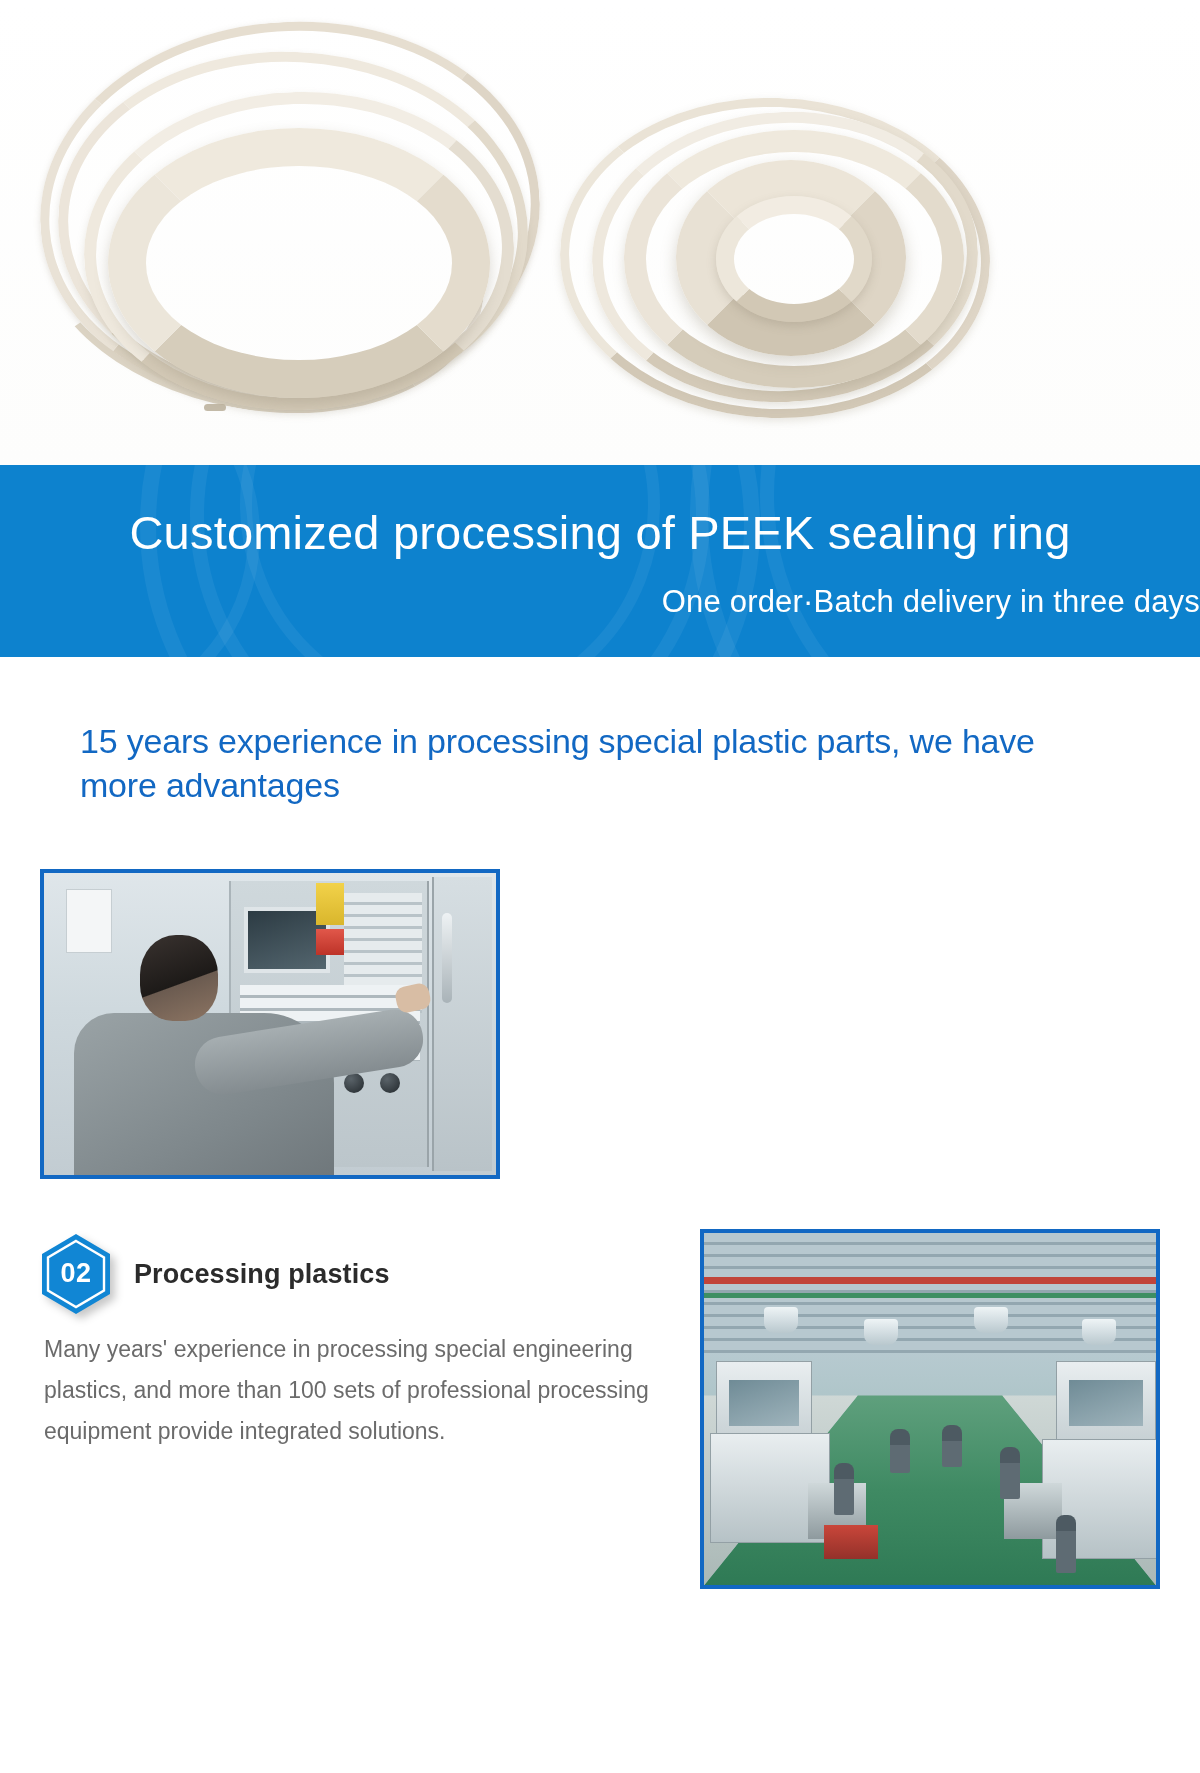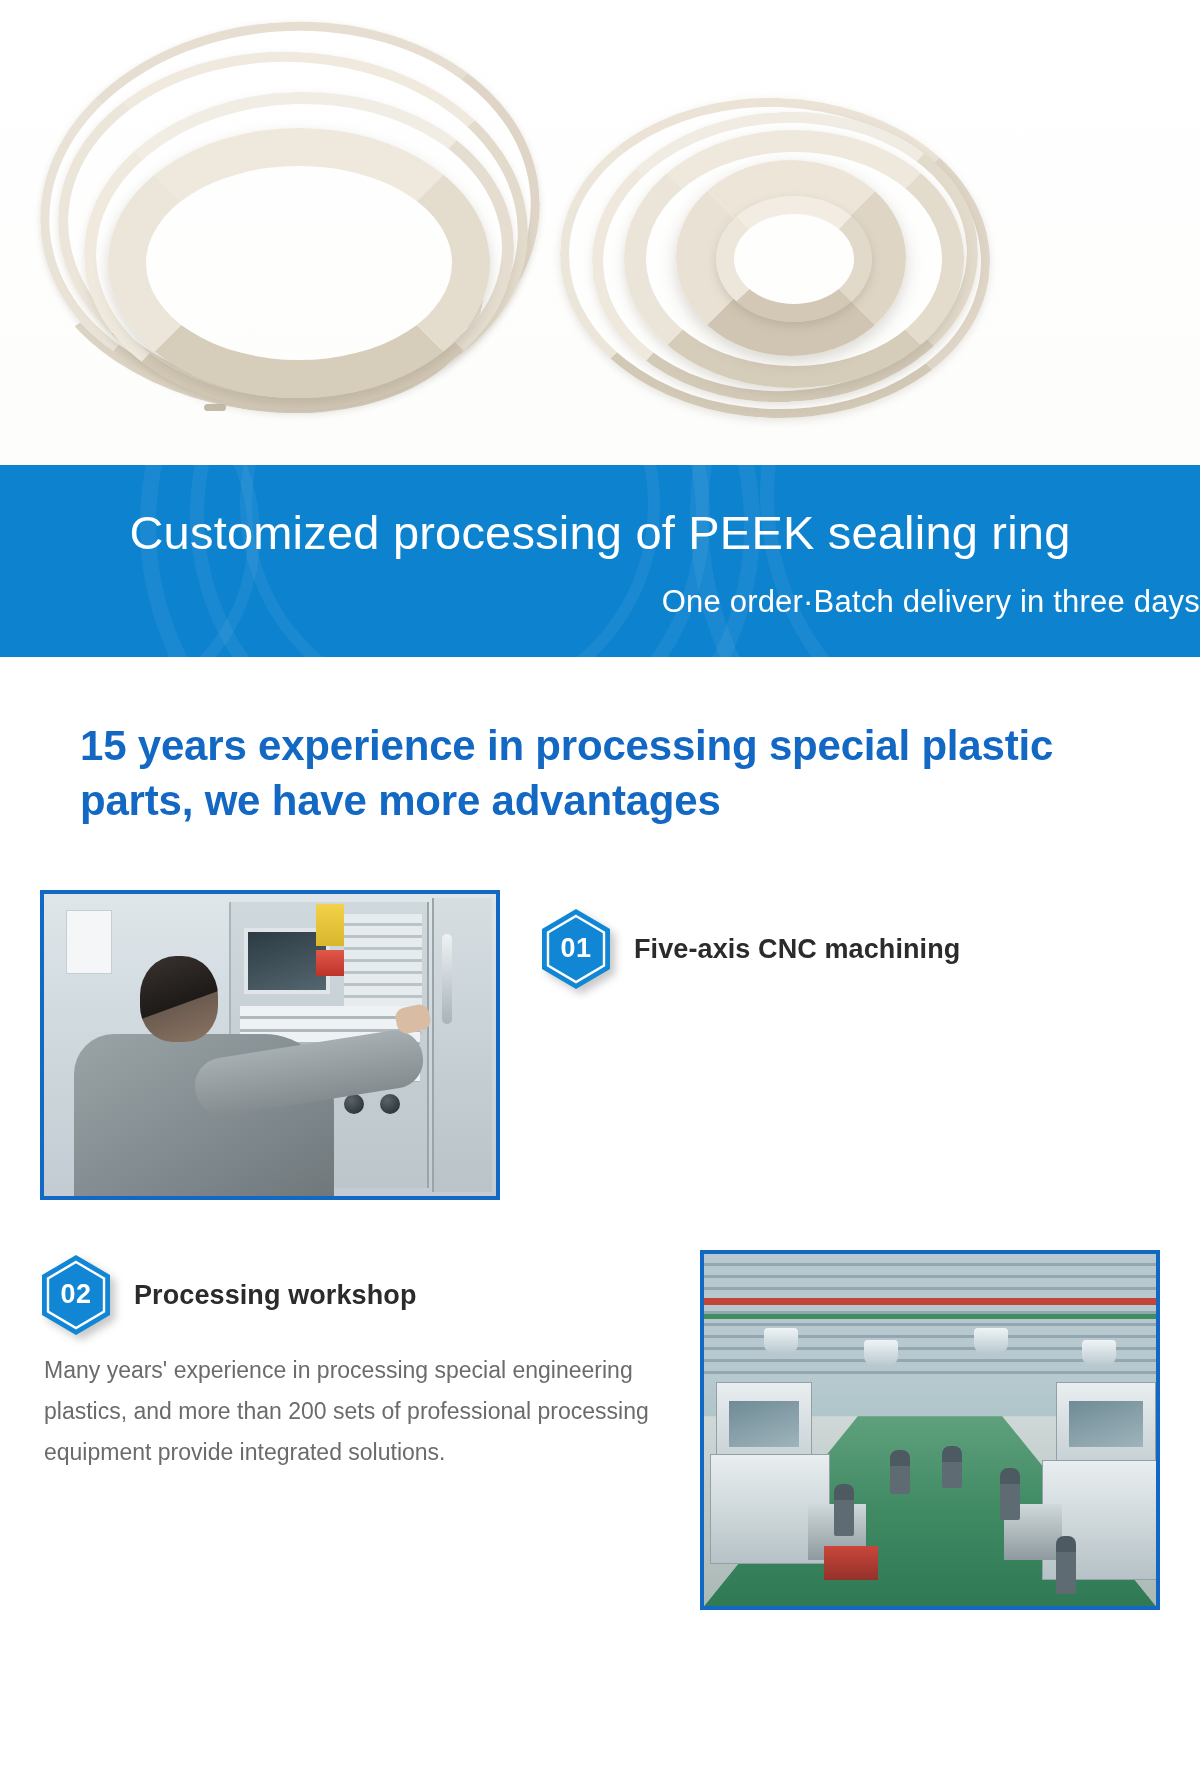--- a/index.html
+++ b/index.html
@@ -159,22 +159,22 @@
     white-space: nowrap;
     text-align: right;
   }
 
   
   .headline-wrap {
     padding: 62px 80px 0 80px;
   }
   .headline {
     color: #1268c3;
-    font-size: 42px;
-    font-weight: bold;
+    font-size: 34px;
+    font-weight: normal;
     line-height: 1.30;
     letter-spacing: -0.2px;
   }
 
   
   .feature {
     display: flex;
     align-items: flex-start;
     padding: 0 40px;
   }
@@ -426,46 +426,36 @@
         <div class="knob"></div>
         <div class="knob2"></div>
         <div class="doc"></div>
         <div class="worker-body"></div>
         <div class="worker-arm"></div>
         <div class="worker-hand"></div>
         <div class="worker-head"></div>
       </div>
     </div>
     <div class="feature-text">
-      <div class="feature-head">
-        <div class="hexbadge">
-          <svg width="72" height="82" viewBox="0 0 72 82" xmlns="http://www.w3.org/2000/svg">
-            <polygon points="36,1 70,21 70,61 36,81 2,61 2,21" fill="#1186d4"></polygon>
-            <polygon points="36,8 64,24.5 64,57.5 36,74 8,57.5 8,24.5" fill="none" stroke="#ffffff" stroke-width="2.4"></polygon>
-          </svg>
-          <span class="hexnum">01</span>
-        </div>
-        <div class="feature-title">Five-axis CNC machining</div>
-      </div>
     </div>
   </div>
 
   <div class="feature row2">
     <div class="feature-text">
       <div class="feature-head">
         <div class="hexbadge">
           <svg width="72" height="82" viewBox="0 0 72 82" xmlns="http://www.w3.org/2000/svg">
             <polygon points="36,1 70,21 70,61 36,81 2,61 2,21" fill="#1186d4"></polygon>
             <polygon points="36,8 64,24.5 64,57.5 36,74 8,57.5 8,24.5" fill="none" stroke="#ffffff" stroke-width="2.4"></polygon>
           </svg>
           <span class="hexnum">02</span>
         </div>
-        <div class="feature-title">Processing workshop</div>
+        <div class="feature-title">Processing plastics</div>
       </div>
-      <div class="feature-body">Many years' experience in processing special engineering plastics, and more than 200 sets of professional processing equipment provide integrated solutions.</div>
+      <div class="feature-body">Many years' experience in processing special engineering plastics, and more than 100 sets of professional processing equipment provide integrated solutions.</div>
     </div>
     <div class="photo-card wide">
       <div class="shop">
         <div class="ceiling"></div>
         <div class="beam-red"></div>
         <div class="beam-grn"></div>
         <div class="lamp l1"></div>
         <div class="lamp l2"></div>
         <div class="lamp l3"></div>
         <div class="lamp l4"></div>

